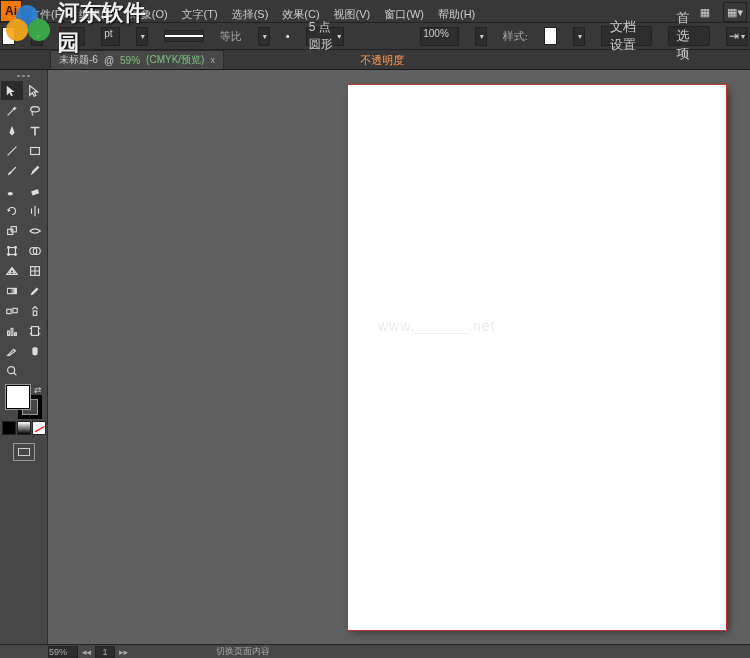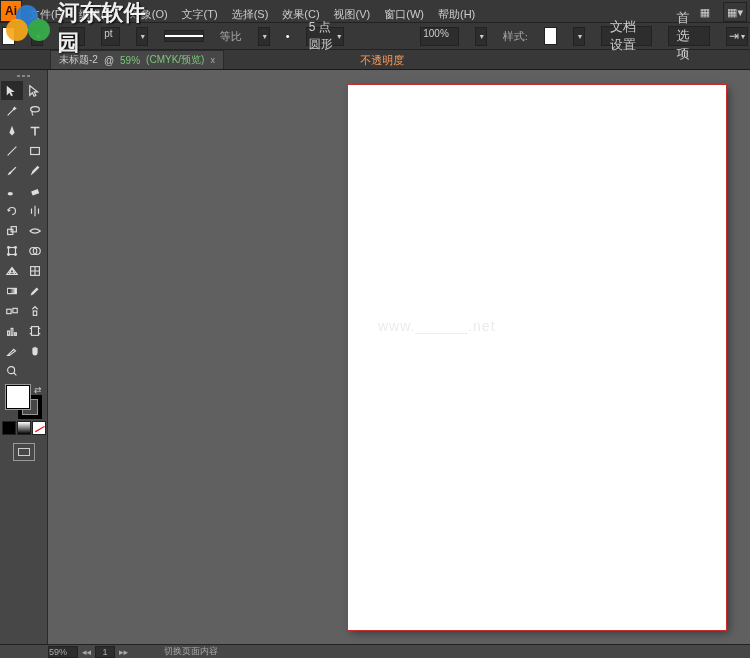--- a/index.html
+++ b/index.html
@@ -116,21 +116,21 @@
   <div class="wm-circle">
     <span style="top:0;left:10px;width:22px;height:22px;background:#2b7fd6"></span>
     <span style="top:14px;left:0;width:22px;height:22px;background:#f7a81b"></span>
     <span style="top:14px;left:22px;width:22px;height:22px;background:#37b04a"></span>
   </div>
   <div class="wm-txt">河东软件园</div>
 </div>
 
 <div class="tabbar">
   <div class="doc-tab">
-    <span>未标题-2</span>
+    <span>未标题-6</span>
     <span>@</span>
     <span class="zoom">59%</span>
     <span class="zoom">(CMYK/预览)</span>
     <span class="tab-close">x</span>
   </div>
 </div>
 
 <div class="workspace">
 
   <div class="toolpanel">
@@ -332,14 +332,14 @@
     <div class="artboard"></div>
     <div class="canvas-watermark">www.______.net</div>
   </div>
 </div>
 
 <div class="statusbar">
   <div class="status-input">59%</div>
   <span>◂◂</span>
   <div class="status-input" style="width:20px;justify-content:center">1</div>
   <span>▸▸</span>
-  <span style="margin-left:32px">切换页面内容</span>
+  <span style="margin-left:84px">切换页面内容</span>
 </div>
 
 </body></html>

